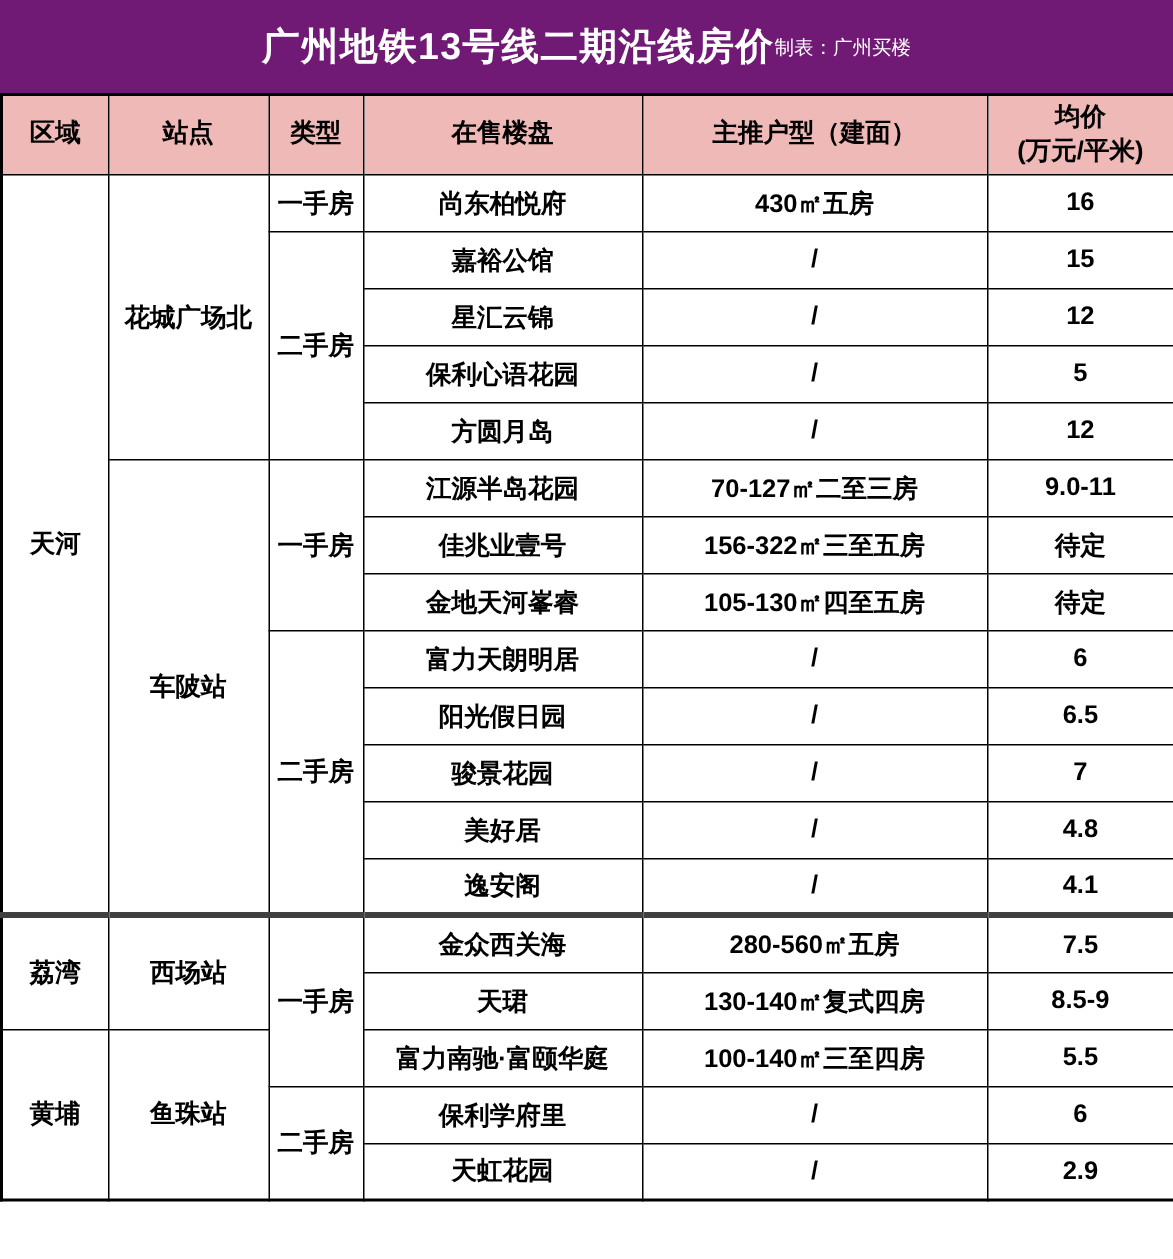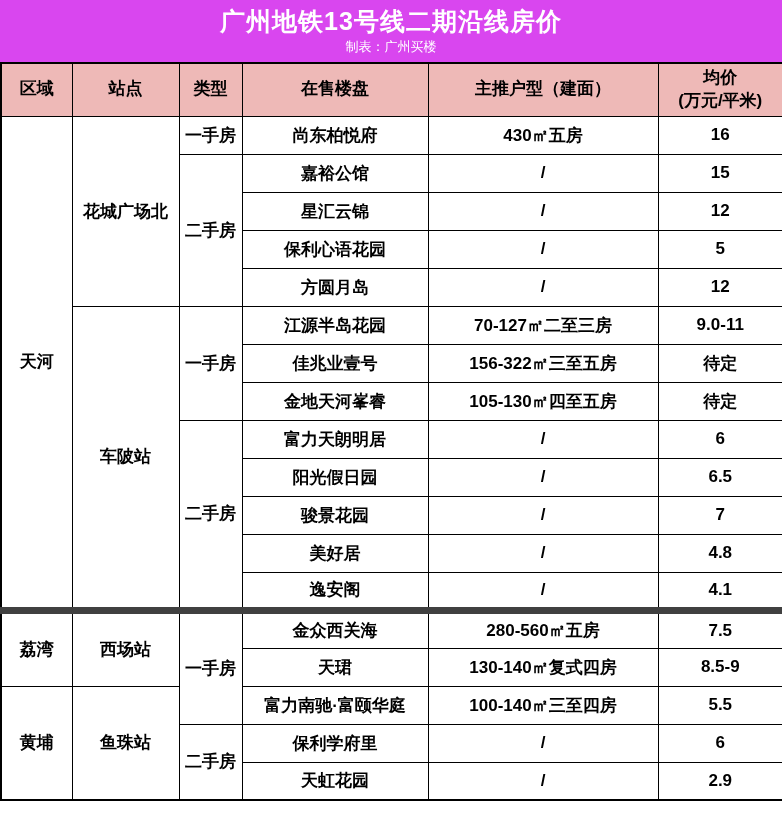--- a/index.html
+++ b/index.html
@@ -2,41 +2,41 @@
 <html><head>
 <meta charset="utf-8">
 <style>
   html,body{margin:0;padding:0;background:#fff;}
   #app{
     width:782px;height:839px;box-sizing:border-box;overflow:hidden;
     font-family:"Liberation Sans","DejaVu Sans",sans-serif;
   }
   .title-bar{
     width:782px;height:62px;box-sizing:border-box;
-    display:flex;flex-direction:column;align-items:center;justify-content:center;
-    background:#d946ef;color:#fff;
+    display:flex;align-items:center;justify-content:center;
+    background:#701a75;color:#fff;
   }
   .title-bar .main-title{font-size:25px;font-weight:700;line-height:30px;letter-spacing:1px;}
   .title-bar .sub-title{font-size:13px;font-weight:400;line-height:18px;margin-top:2px;}
   table.price-table{
     width:782px;border-collapse:collapse;table-layout:fixed;
     border:2px solid #000;
   }
   table.price-table th, table.price-table td{
     border:1px solid #000;text-align:center;vertical-align:middle;
     color:#000;overflow:hidden;padding:0 2px;box-sizing:border-box;
   }
   table.price-table th{
     background:#EEB9B7;height:53px;font-size:17px;font-weight:700;line-height:1.35;
   }
   table.price-table td{height:38px;font-size:17px;font-weight:600;background:#fff;}
   td.region-cell, td.station-cell, td.type-cell{font-weight:700;}
   td.type-new{background:#FFC000;}
   td.thick-bottom{border-bottom:3px solid #000;}
-  tr.section-divider td{border-top:7px solid #404040;}
+  tr.section-divider td{border-top:4px solid #404040;}
 </style>
 </head>
 <body>
 
 <div id="app">
   <div class="title-bar">
     <div class="main-title">广州地铁13号线二期沿线房价</div>
     <div class="sub-title">制表：广州买楼</div>
   </div>
   <table class="price-table">

